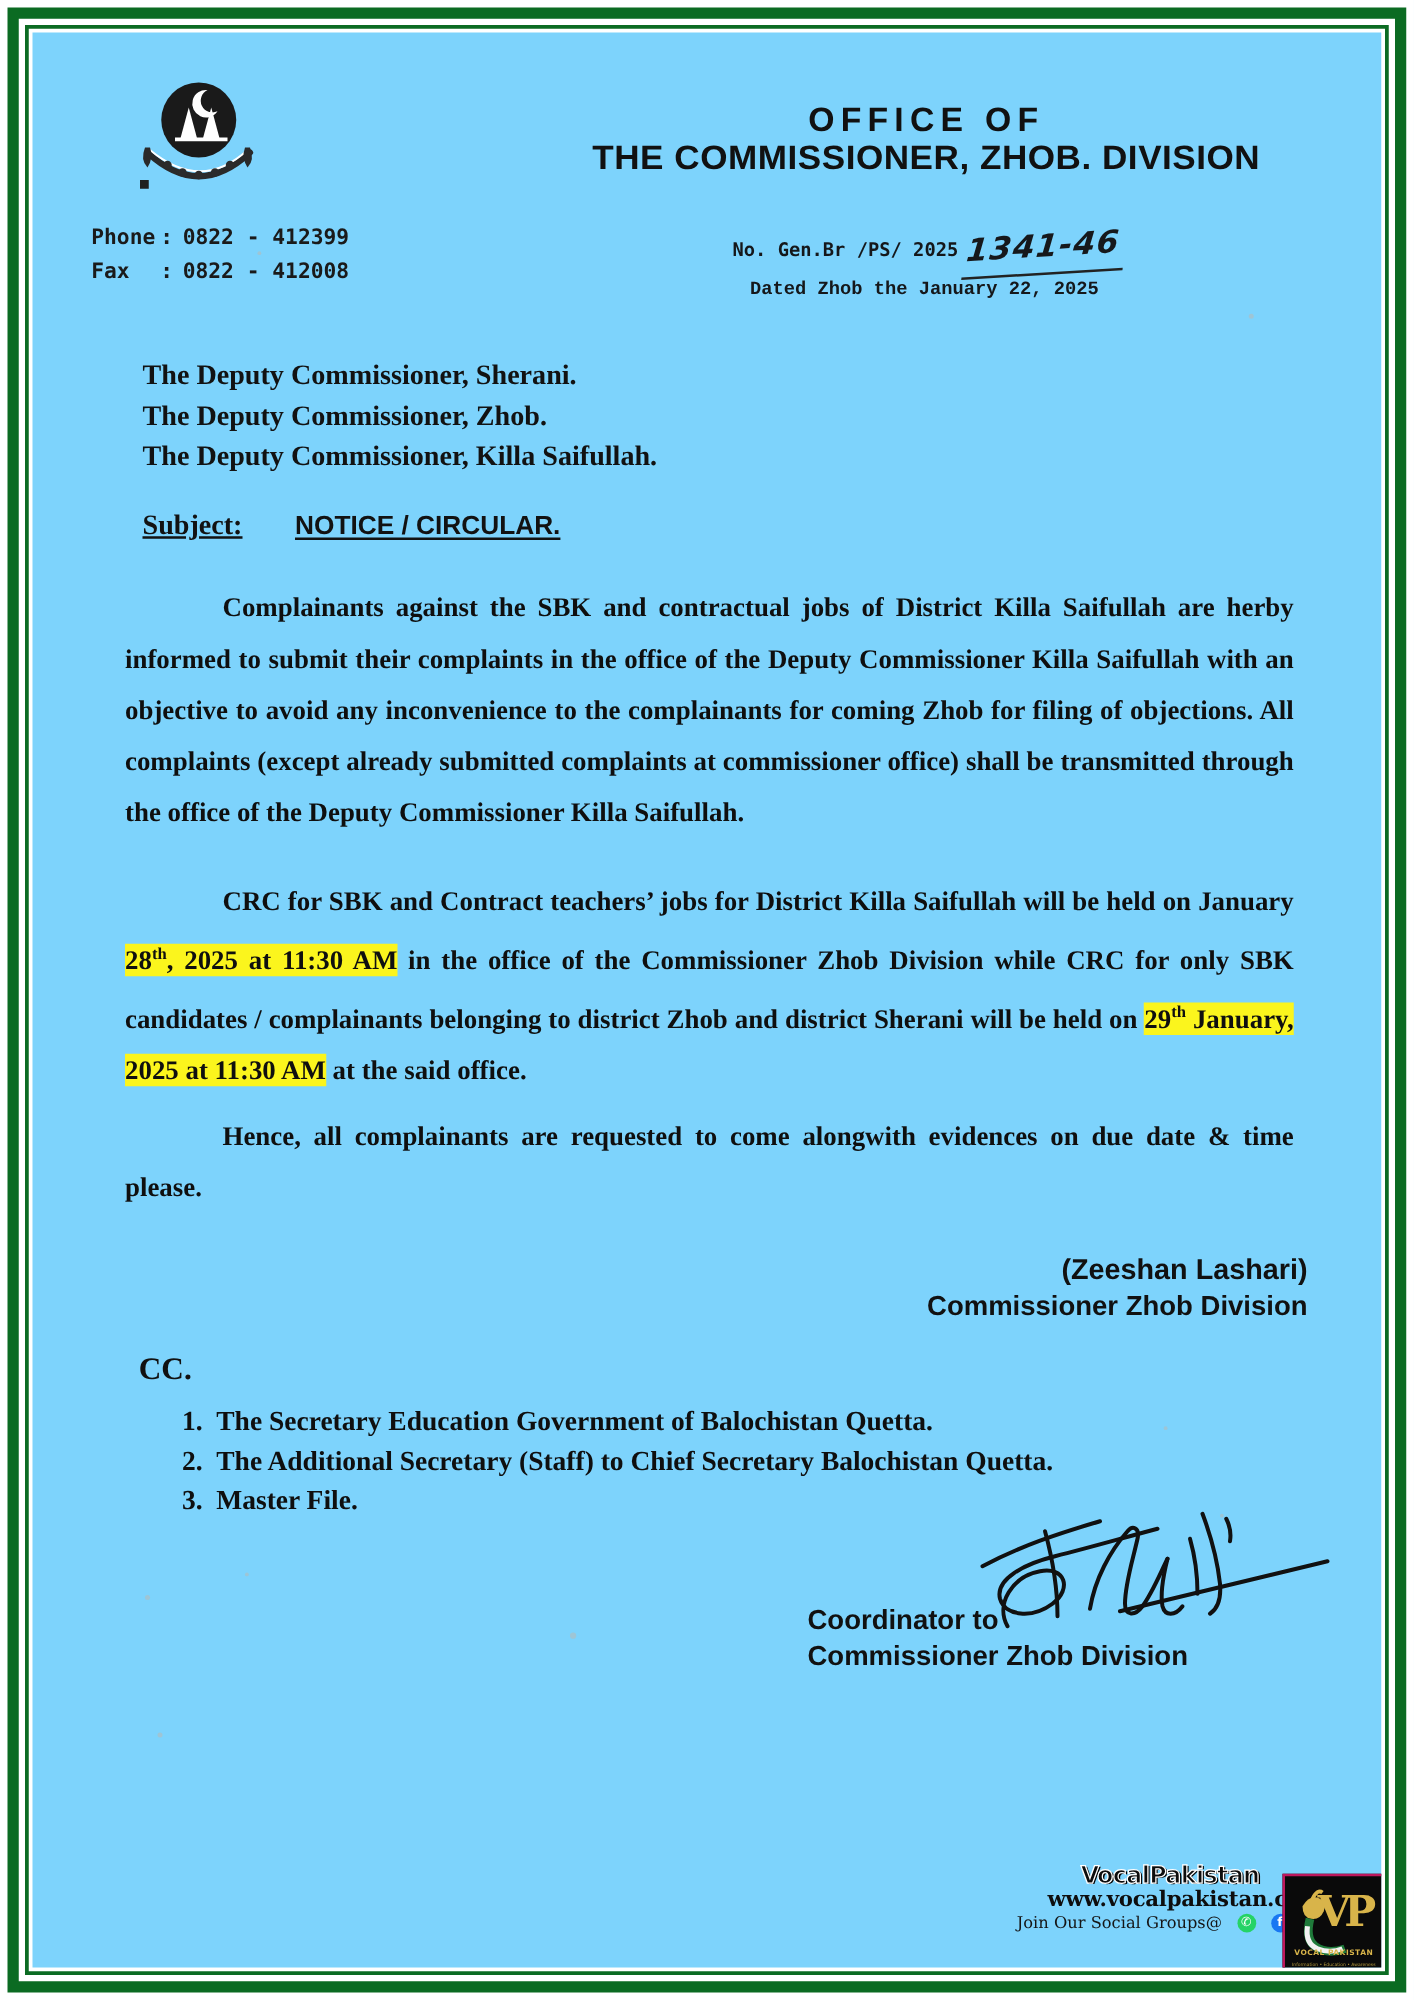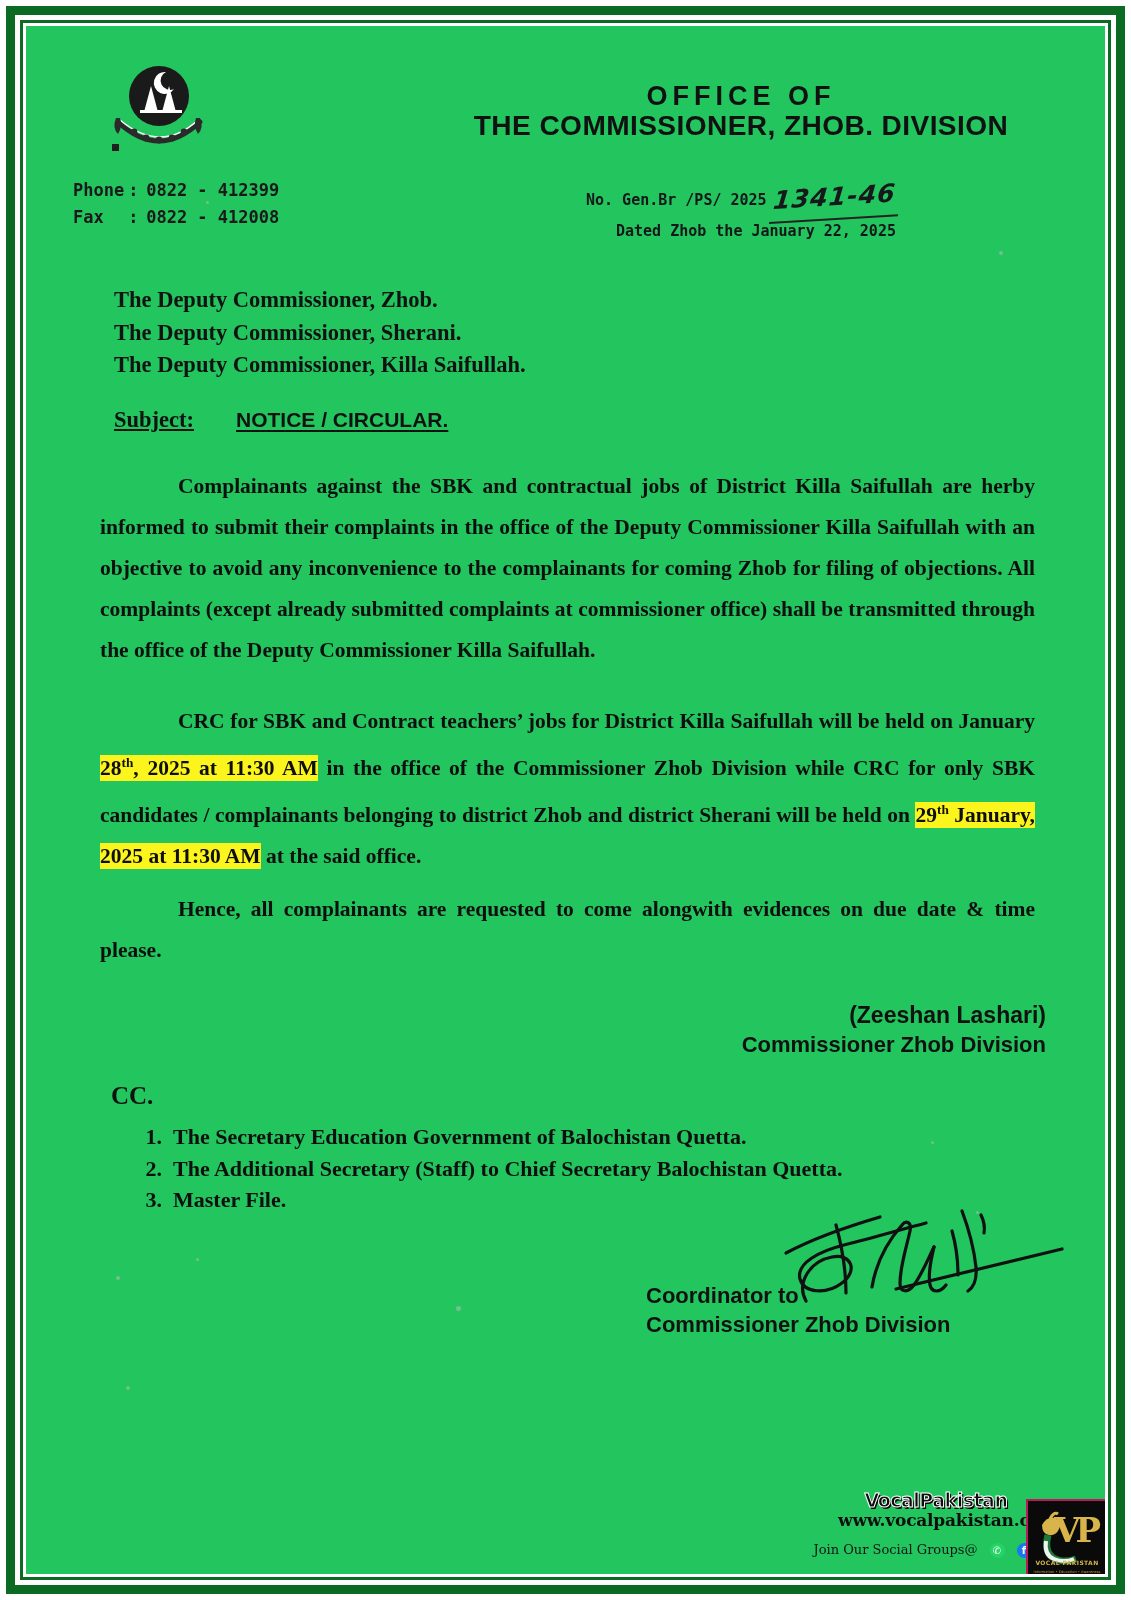--- a/index.html
+++ b/index.html
@@ -29,21 +29,21 @@
     position: absolute;
     left: 20px; top: 20px;
     width: 1091px; height: 1560px;
     border: 3px solid #0b6b22;
     box-sizing: border-box;
   }
   .sheet {
     position: absolute;
     left: 26px; top: 26px;
     width: 1079px; height: 1548px;
-    background: #22c55e;
+    background: #7dd3fc;
     overflow: hidden;
   }
 
   
   .speck {
     position: absolute;
     background: #b9b9b4;
     border-radius: 50%;
     opacity: .55;
   }
@@ -110,21 +110,21 @@
     letter-spacing: 1px;
     transform: skewX(-9deg) rotate(-3.5deg);
     transform-origin: left bottom;
     border-bottom: 2px solid #222;
     padding: 0 4px 1px 2px;
     margin-left: 2px;
     position: relative;
     top: 4px;
     color: #16181b;
   }
-  .ref-row2 { margin-left: 30px; white-space: nowrap; }
+  .ref-row2 { margin-left: 14px; white-space: nowrap; font-family: Liberation Mono, monospace; }
 
   
   .addressees {
     position: absolute;
     left: 88px; top: 258px;
     font-size: 22.5px;
     line-height: 1.45;
     color: #121212;
     font-weight: 600;
   }
@@ -244,25 +244,25 @@
     letter-spacing: -0.2px;
     line-height: 1.15;
     white-space: nowrap;
   }
   .wm-join {
     font-family: "DejaVu Serif", serif;
     font-size: 13px;
     color: #151515;
     white-space: nowrap;
     display: flex;
-    align-items: center;
+    align-items: flex-start;
     justify-content: center;
     gap: 12px;
     line-height: 1.2;
-    margin-top: 12px;
+    margin-top: 1px;
   }
   .soc {
     width: 15px; height: 15px;
     border-radius: 50%;
     display: inline-block;
     position: relative;
     flex: none;
   }
   .soc-wa { background: #25d366; }
   .soc-fb { background: #1877f2; }
@@ -374,22 +374,22 @@
       </table>
 
     <div class="refblock">
       <div class="ref-row1">
         <span>No. Gen.Br /PS/ 2025</span><span class="ref-hand">1341-46</span>
       </div>
       <div class="ref-row2">Dated Zhob the January 22, 2025</div>
     </div>
 
     <div class="addressees">
+      <div>The Deputy Commissioner, Sherani.</div>
       <div>The Deputy Commissioner, Zhob.</div>
-      <div>The Deputy Commissioner, Sherani.</div>
       <div>The Deputy Commissioner, Killa Saifullah.</div>
     </div>
 
     <div class="subject">
       <span class="sub-label">Subject:</span><span class="sub-value">NOTICE / CIRCULAR.</span>
     </div>
 
     <div class="body-block" id="para1">
       <p><span class="indent"></span><span>Complainants against the SBK and contractual jobs of District Killa Saifullah are herby informed to submit their complaints in the office of the Deputy Commissioner Killa Saifullah with an objective to avoid any inconvenience to the complainants for coming Zhob for filing of objections. All complaints (except already submitted complaints at commissioner office) shall be transmitted through the office of the Deputy Commissioner Killa Saifullah.</span></p>
     </div>

